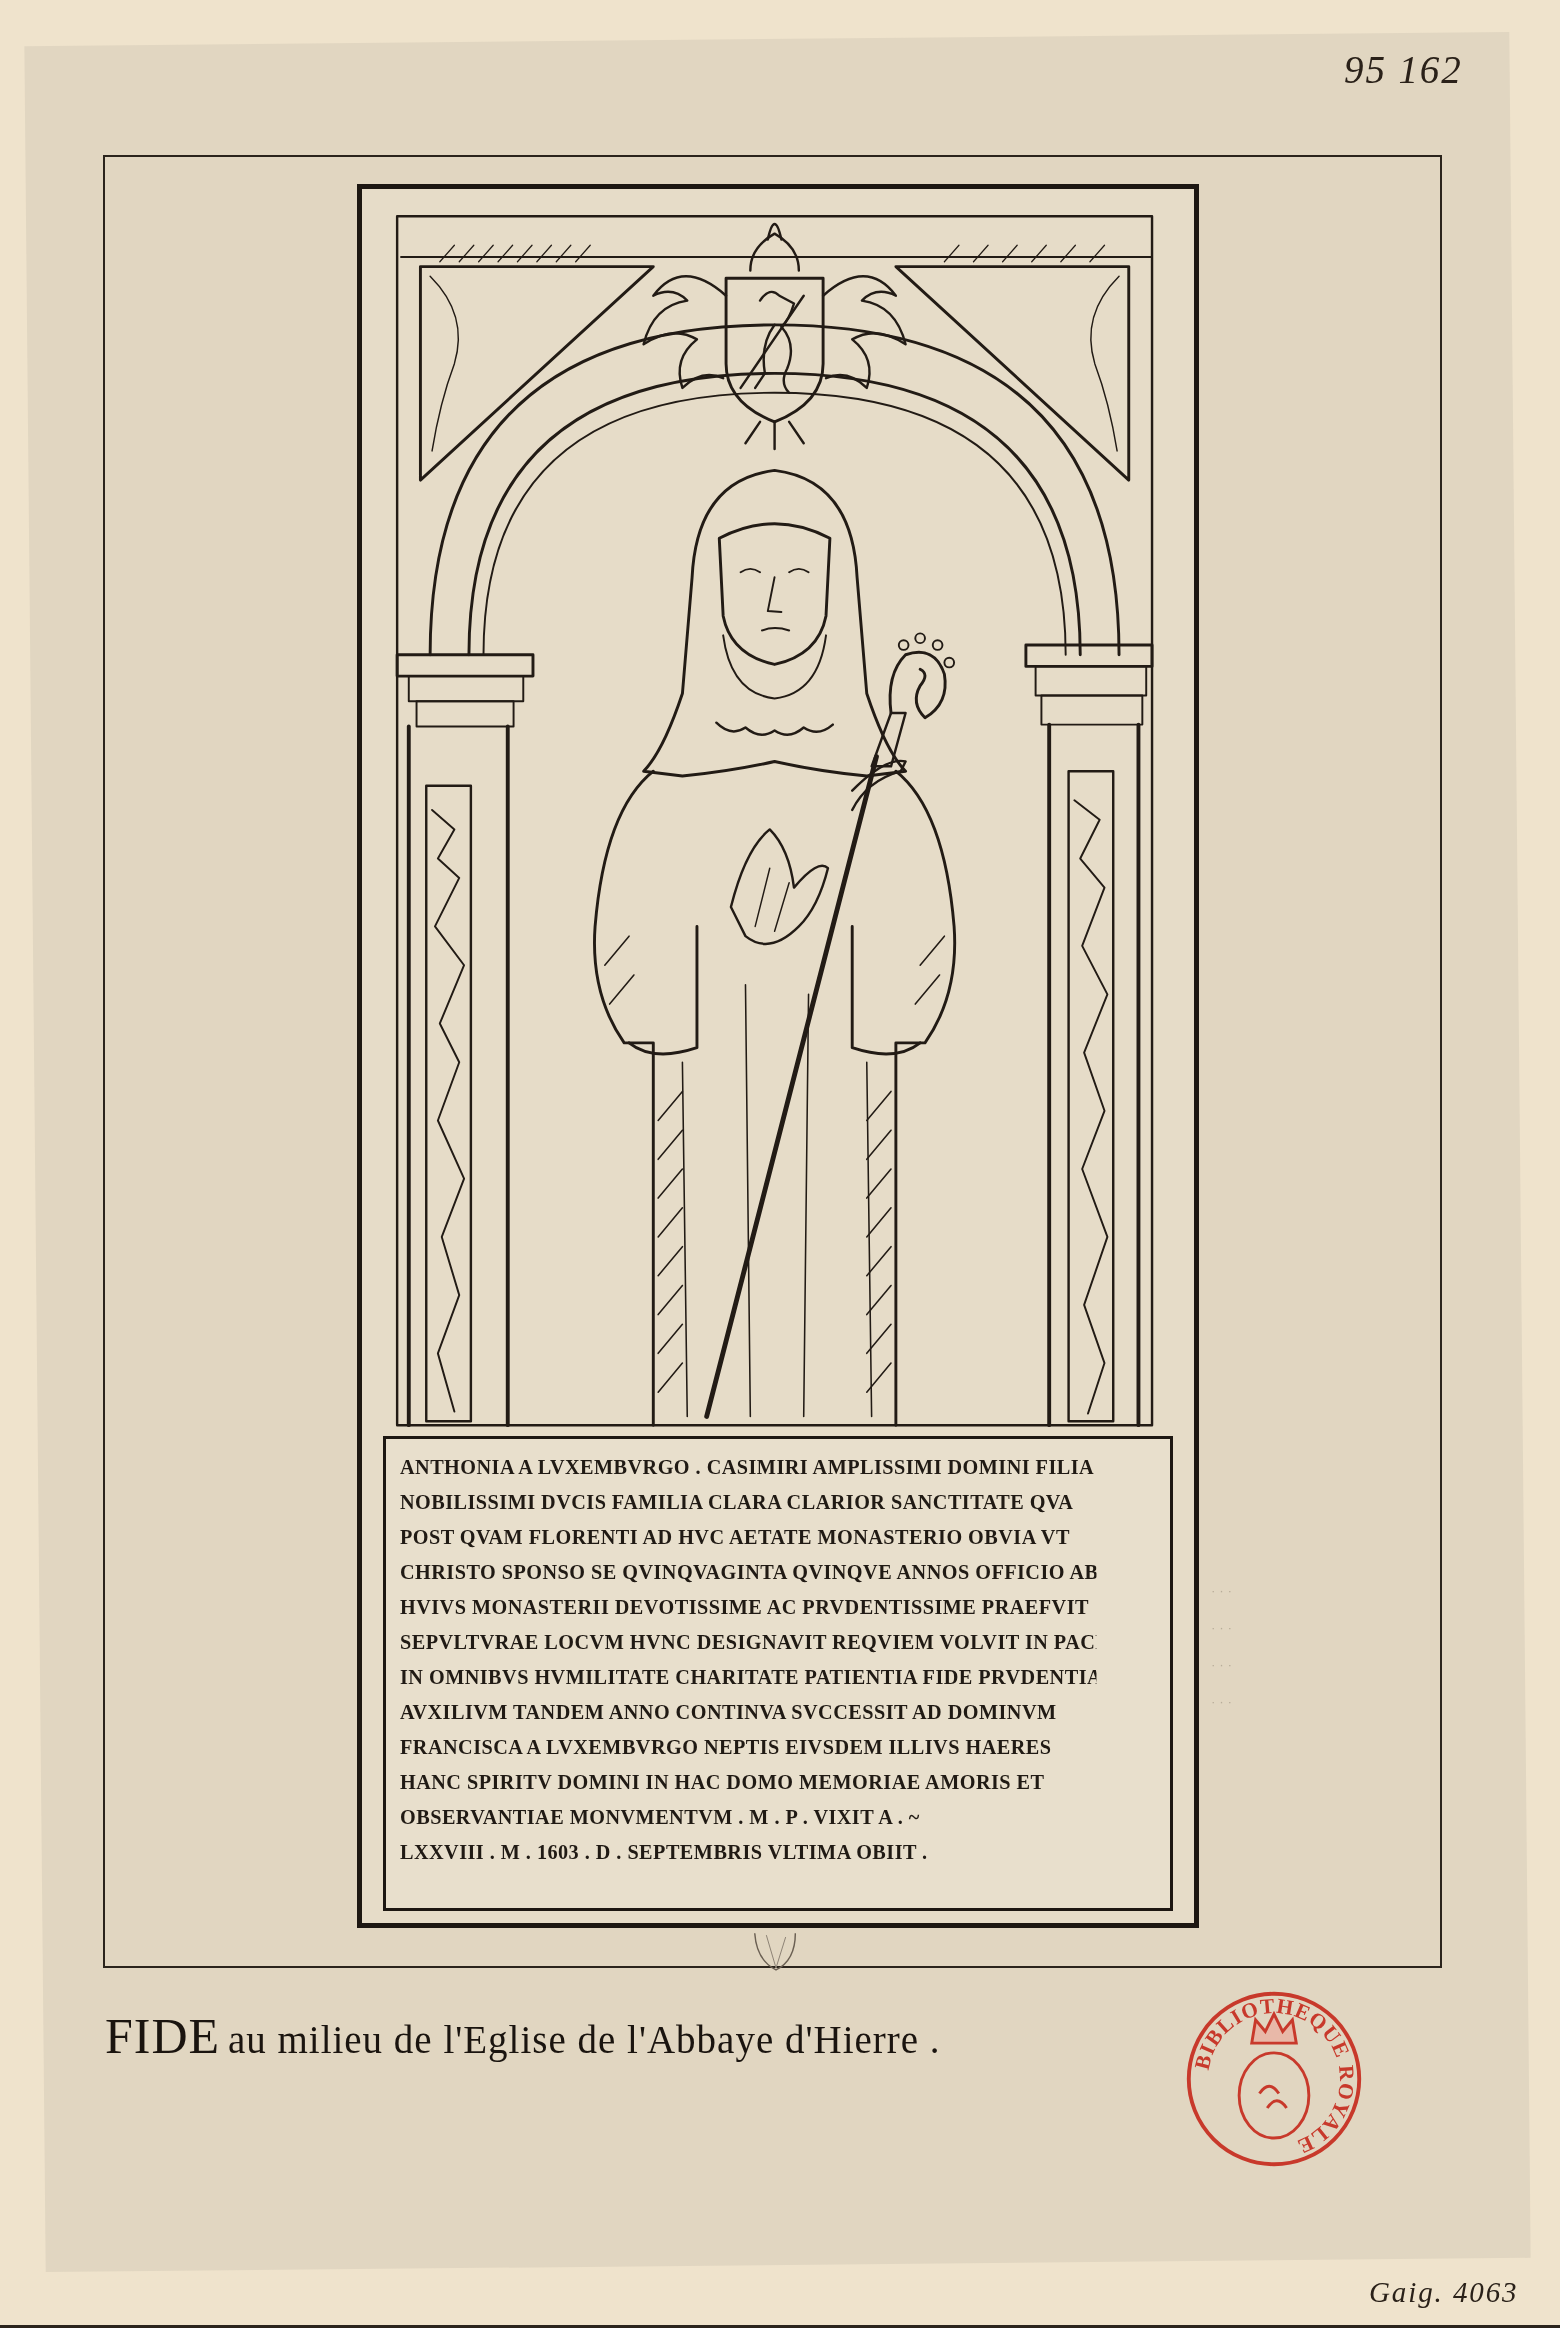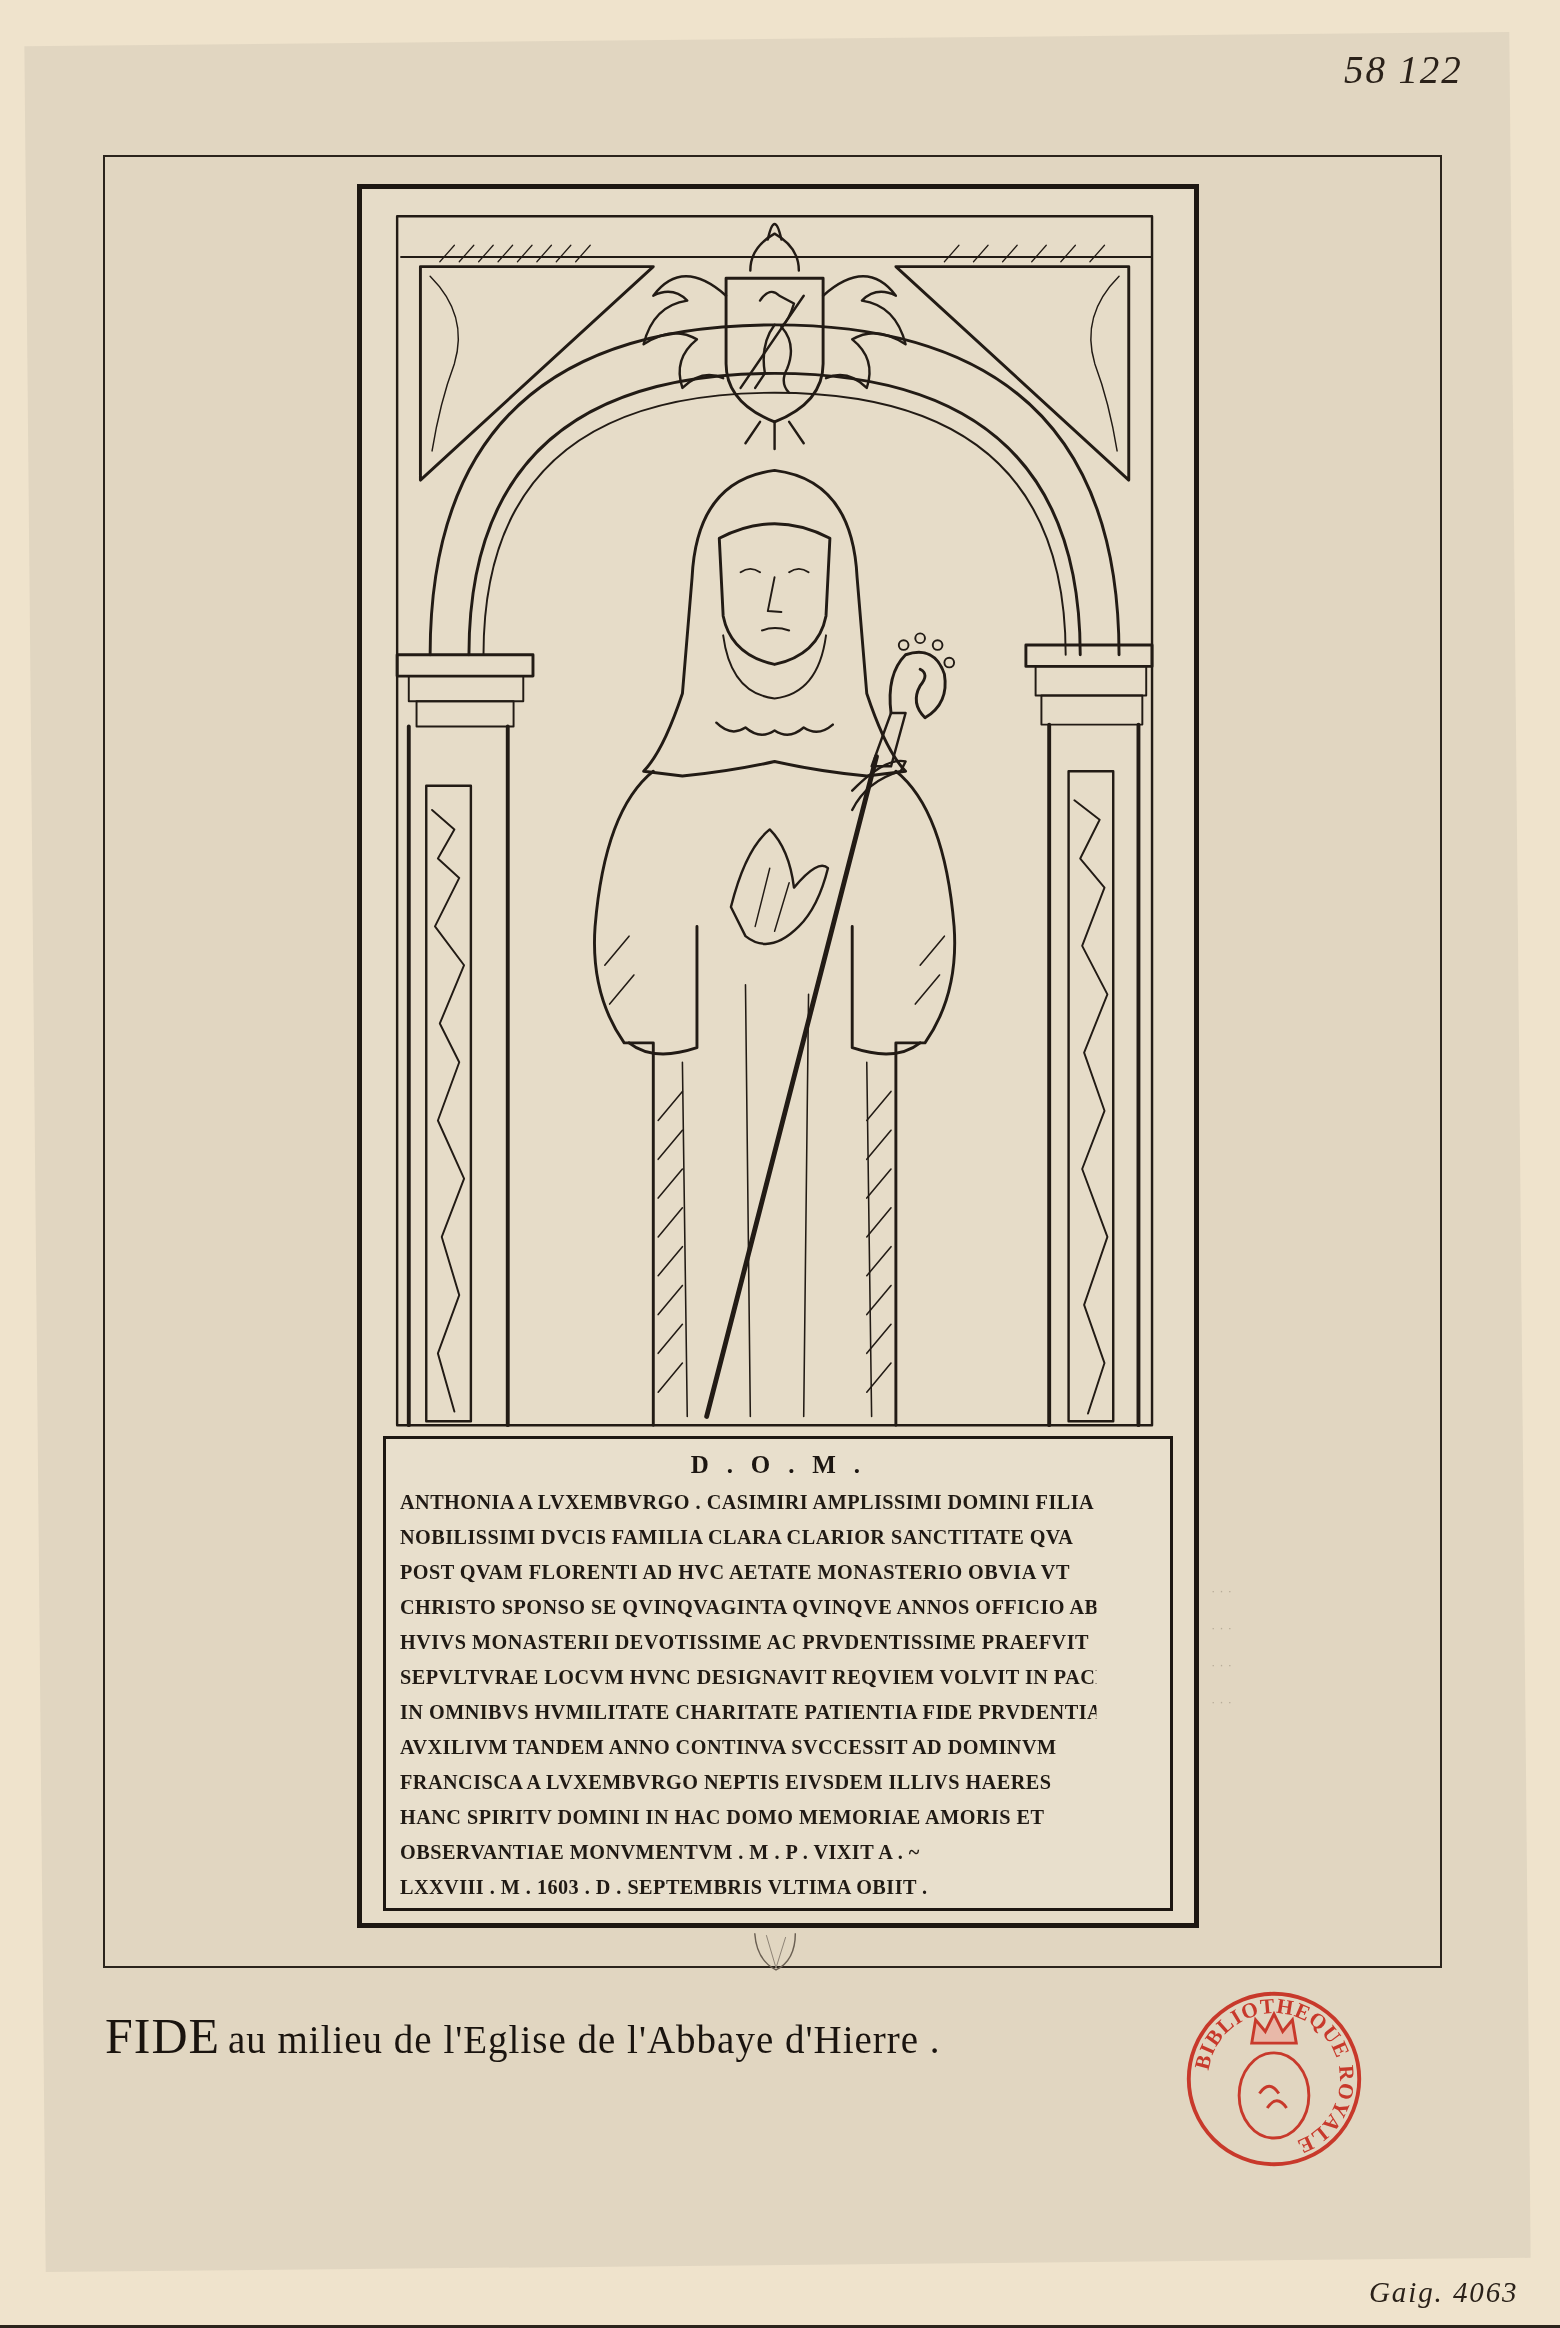--- a/index.html
+++ b/index.html
@@ -63,21 +63,21 @@
     font-size:13.6px; color:#b8ad9a; line-height:37px;
   }
 </style>
 </head>
 <body>
 
 <div class="sheet">
 </div>
 <div class="bottom-rule"></div>
 
-<div class="folio">58 122</div>
+<div class="folio">95 162</div>
 
 <div class="outer-frame"></div>
 
 <div class="monument">
   <svg class="drawing" width="831" height="1732" viewBox="0 0 856 1785" xmlns="http://www.w3.org/2000/svg">
     <g fill="none" stroke="#221b15" stroke-linecap="round" stroke-linejoin="round">
 
       <rect x="36" y="28" width="778" height="1246" stroke-width="2.5"></rect>
       <line x1="40" y1="70" x2="814" y2="70" stroke-width="2"></line>
 
@@ -182,21 +182,20 @@
           <line x1="520" y1="1240" x2="545" y2="1210"></line>
         <line x1="250" y1="800" x2="275" y2="770"></line>
           <line x1="255" y1="840" x2="280" y2="810"></line>
         <line x1="575" y1="800" x2="600" y2="770"></line>
           <line x1="570" y1="840" x2="595" y2="810"></line>
       </g>
     </g>
   </svg>
 
   <div class="inscription">
-    <div class="ins-heading">D . O . M .</div>
     <div class="ins-line">ANTHONIA A LVXEMBVRGO . CASIMIRI AMPLISSIMI DOMINI FILIA ET</div>
     <div class="ins-line">NOBILISSIMI DVCIS FAMILIA CLARA CLARIOR SANCTITATE QVA</div>
     <div class="ins-line">POST QVAM FLORENTI AD HVC AETATE MONASTERIO OBVIA VT</div>
     <div class="ins-line">CHRISTO SPONSO SE QVINQVAGINTA QVINQVE ANNOS OFFICIO ABBATIAE</div>
     <div class="ins-line">HVIVS MONASTERII DEVOTISSIME AC PRVDENTISSIME PRAEFVIT</div>
     <div class="ins-line">SEPVLTVRAE LOCVM HVNC DESIGNAVIT REQVIEM VOLVIT IN PACE</div>
     <div class="ins-line">IN OMNIBVS HVMILITATE CHARITATE PATIENTIA FIDE PRVDENTIA</div>
     <div class="ins-line">AVXILIVM TANDEM ANNO CONTINVA SVCCESSIT AD DOMINVM</div>
     <div class="ins-line">FRANCISCA A LVXEMBVRGO NEPTIS EIVSDEM ILLIVS HAERES</div>
     <div class="ins-line">HANC SPIRITV DOMINI IN HAC DOMO MEMORIAE AMORIS ET</div>

